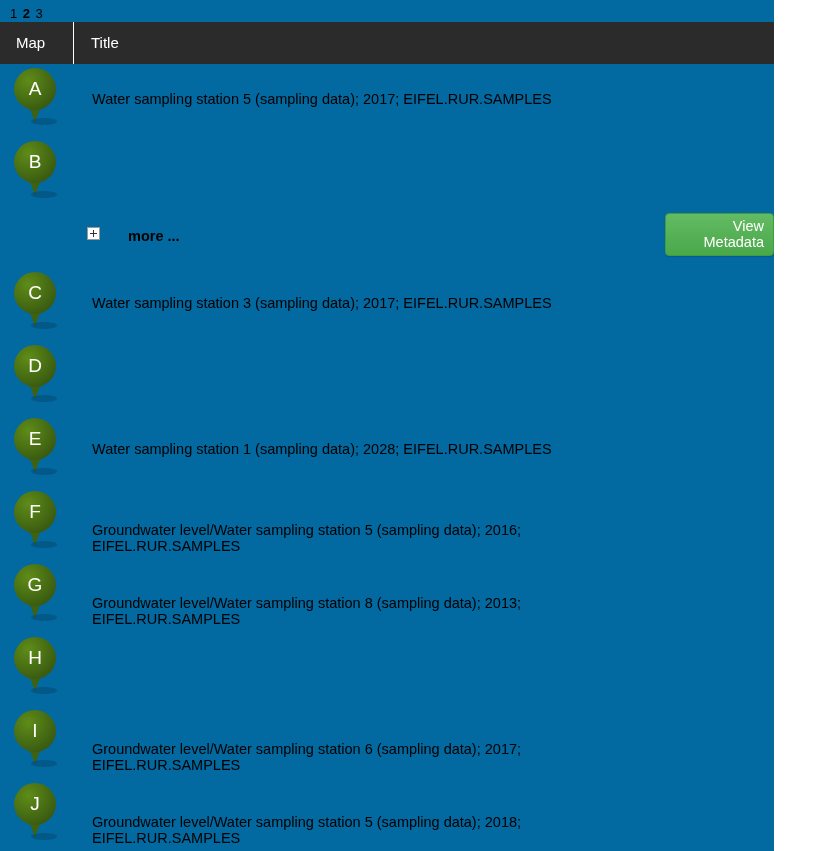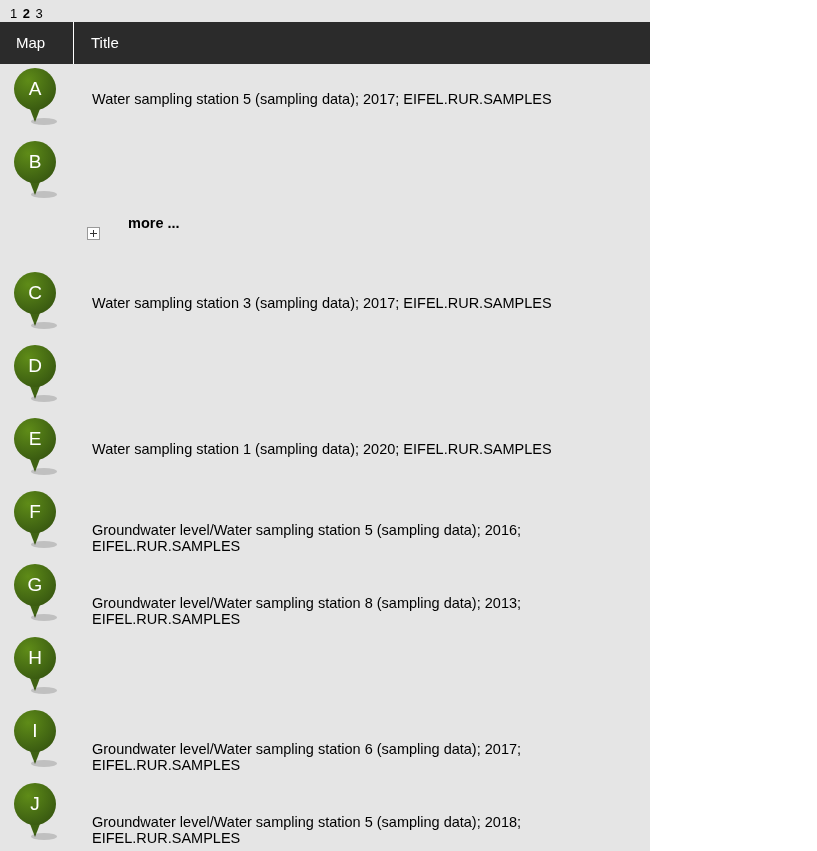--- a/index.html
+++ b/index.html
@@ -3,24 +3,24 @@
 <meta charset="utf-8">
 <style>
   html, body {
     margin: 0;
     padding: 0;
     background: #ffffff;
     font-family: "Liberation Sans", sans-serif;
   }
   #page {
     position: relative;
-    width: 650px;
+    width: 774px;
     height: 851px;
     overflow: hidden;
-    background: #e5e5e5;
+    background: #0369a1;
   }
 
   
   .pagination {
     position: absolute;
     left: 10px;
     top: 6px;
     font-size: 13px;
     color: #000000;
     letter-spacing: 0.5px;
@@ -174,21 +174,21 @@
     position: absolute;
     left: 5px;
     top: 2px;
     width: 1px;
     height: 7px;
     background: #333333;
   }
   .more-label {
     position: absolute;
     left: 128px;
-    top: 5px;
+    top: 18px;
     font-size: 14.5px;
     font-weight: bold;
     color: #000000;
   }
 
   
   .view-metadata-btn {
     position: absolute;
     left: 665px;
     top: 213px;
@@ -259,21 +259,21 @@
         <div class="pin">D</div>
       </div>
     </div>
 
     <div class="row">
       <div class="pin-wrap">
         <div class="pin-tail"></div>
         <div class="pin-shadow"></div>
         <div class="pin">E</div>
       </div>
-      <div class="row-title one-line">Water sampling station 1 (sampling data); 2020; EIFEL.RUR.SAMPLES</div>
+      <div class="row-title one-line">Water sampling station 1 (sampling data); 2028; EIFEL.RUR.SAMPLES</div>
     </div>
 
     <div class="row tall">
       <div class="pin-wrap">
         <div class="pin-tail"></div>
         <div class="pin-shadow"></div>
         <div class="pin">F</div>
       </div>
       <div class="row-title two-line">Groundwater level/Water sampling station 5 (sampling data); 2016; EIFEL.RUR.SAMPLES</div>
     </div>

